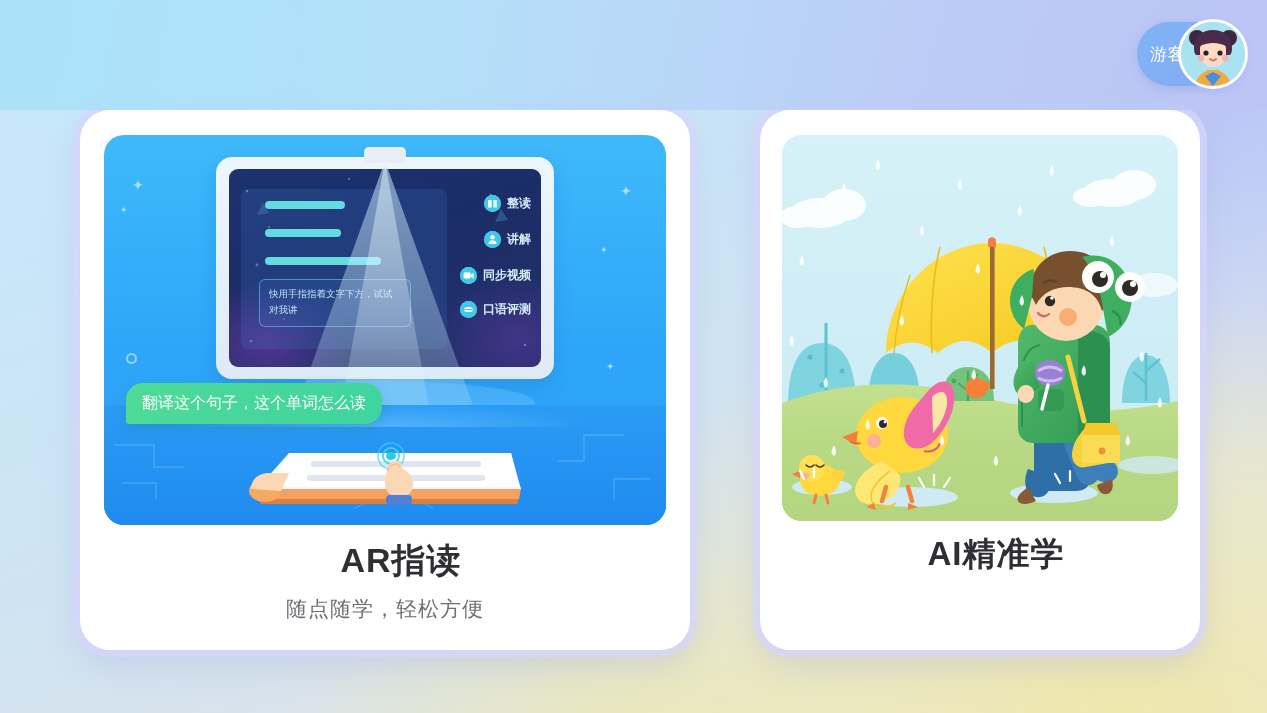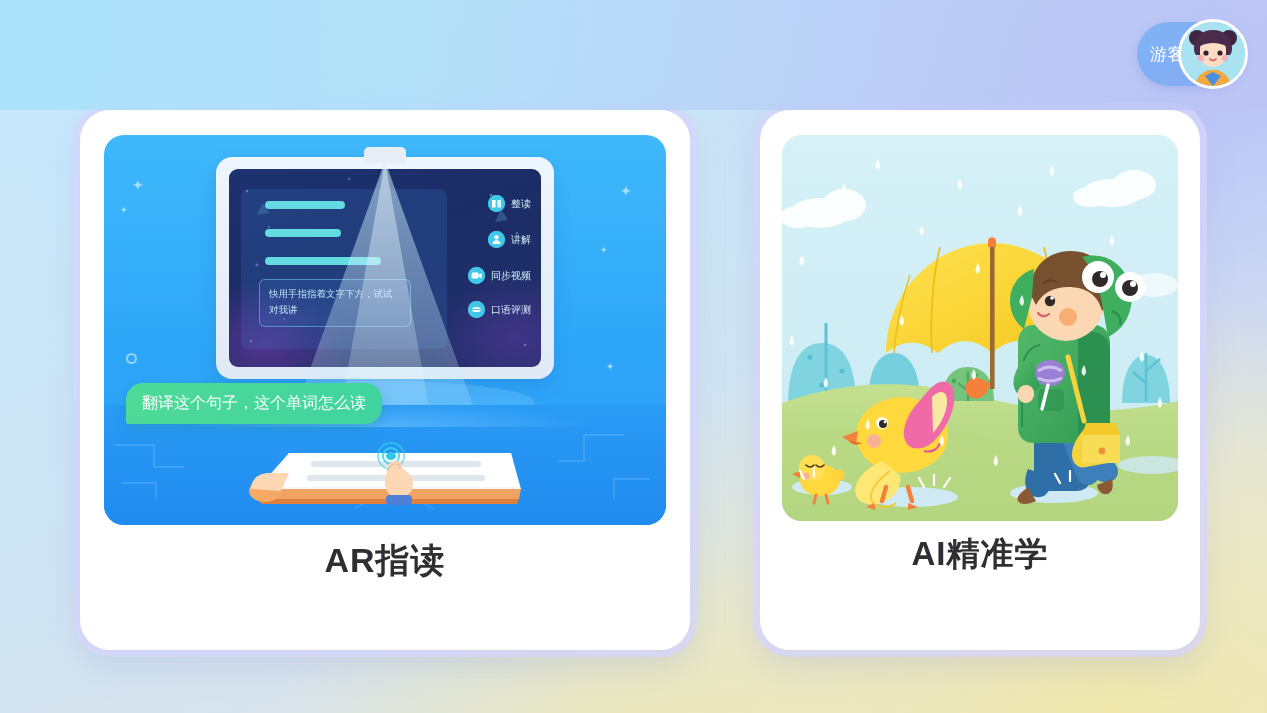--- a/index.html
+++ b/index.html
@@ -63,21 +63,21 @@
   .card-a { left:80px; top:0px;  width:610px; height:540px; }
   .card-b { left:760px; top:0px; width:440px; height:540px; }
 
   .art {
     position:absolute; left:24px; top:25px; border-radius:20px; overflow:hidden;
   }
   .art-a { width:562px; height:390px; background:linear-gradient(180deg,#3fb9fb 0%,#2ea6f8 55%,#2b9ef7 100%); }
   .art-b { left:22px; top:25px; width:396px; height:386px; background:#cdeef6; }
 
   .card-title {
-    position:absolute; left:0; width:100%; text-align:center;
+    position:absolute; left:16px; width:100%; text-align:center;
     font-size:34px; font-weight:bold; color:#2f2f33; letter-spacing:1px;
   }
   .card-a .card-title { top:428px; }
   .card-b .card-title { top:422px; font-size:33px; }
   .card-sub {
     position:absolute; left:0; width:100%; text-align:center;
     font-size:21px; color:#6e6e75; letter-spacing:1px;
   }
   .card-a .card-sub { top:485px; }
   .card-b .card-sub { top:480px; }
@@ -112,21 +112,21 @@
   .scr-l2 { left:36px; top:60px; width:76px; }
   .scr-l3 { left:36px; top:88px; width:116px; }
   .scr-bubble {
     position:absolute; left:30px; top:110px; width:152px; height:48px;
     border:1px solid rgba(110,210,230,.55); border-radius:6px;
     background:rgba(50,110,190,.2);
     color:#bfe3f5; font-size:9.5px; line-height:1.7; padding:6px 9px;
   }
   .feat { position:absolute; right:10px; display:flex; align-items:center; gap:6px; }
   .feat-ico { width:17px; height:17px; border-radius:50%; background:#41c8e8; position:relative; }
-  .feat-tx { color:#d6eefb; font-size:10px; white-space:nowrap; }
+  .feat-tx { color:#d6eefb; font-size:12px; white-space:nowrap;font-weight:bold; }
   .f1 { top:26px; } .f2 { top:62px; } .f3 { top:98px; } .f4 { top:132px; }
   .beam-svg { position:absolute; left:0; top:0; width:562px; height:390px; z-index:2; pointer-events:none; }
 
   .speech {
     position:absolute; left:22px; top:248px; z-index:6;
     background:linear-gradient(100deg,#4fda97 0%,#3fd4a0 100%);
     color:#ffffff; font-size:16px; padding:10px 16px;
     border-radius:17px 17px 17px 3px; white-space:nowrap;
     box-shadow:0 4px 12px rgba(30,140,110,.25);
   }
@@ -291,20 +291,21 @@
         <ellipse cx="152" cy="25" rx="5" ry="4" fill="#2ec9e8"></ellipse>
         <path d="M150 34c-2 6-4 12-4 18 0 9 6 14 14 14 9 0 14-5 14-13 0-6-3-10-7-13-3-2-5-4-5-7 0-2-1-3-3-3-4 0-8 1-9 4z" fill="#fbd7b4"></path>
         <path d="M148 40c2-5 6-7 9-7 3 0 4 2 4 4" stroke="#f0bb96" stroke-width="1.2" fill="none"></path>
         <rect x="147" y="64" width="26" height="10" rx="4" fill="#4f7fd6"></rect>
       </svg>
 
       <div class="speech">翻译这个句子，这个单词怎么读</div>
     </div>
 
     <div class="card-title">AR指读</div>
+    <div class="card-sub">随点随学，轻松方便</div>
   </div>
 
   <div class="card card-b">
     <div class="art art-b">
       <svg viewBox="0 0 396 386" width="396" height="386">
         <defs>
           <linearGradient id="skyg" x1="0" y1="0" x2="0" y2="1">
             <stop offset="0%" stop-color="#d6f1f8"></stop>
               <stop offset="100%" stop-color="#caeaf3"></stop>
           </linearGradient>

